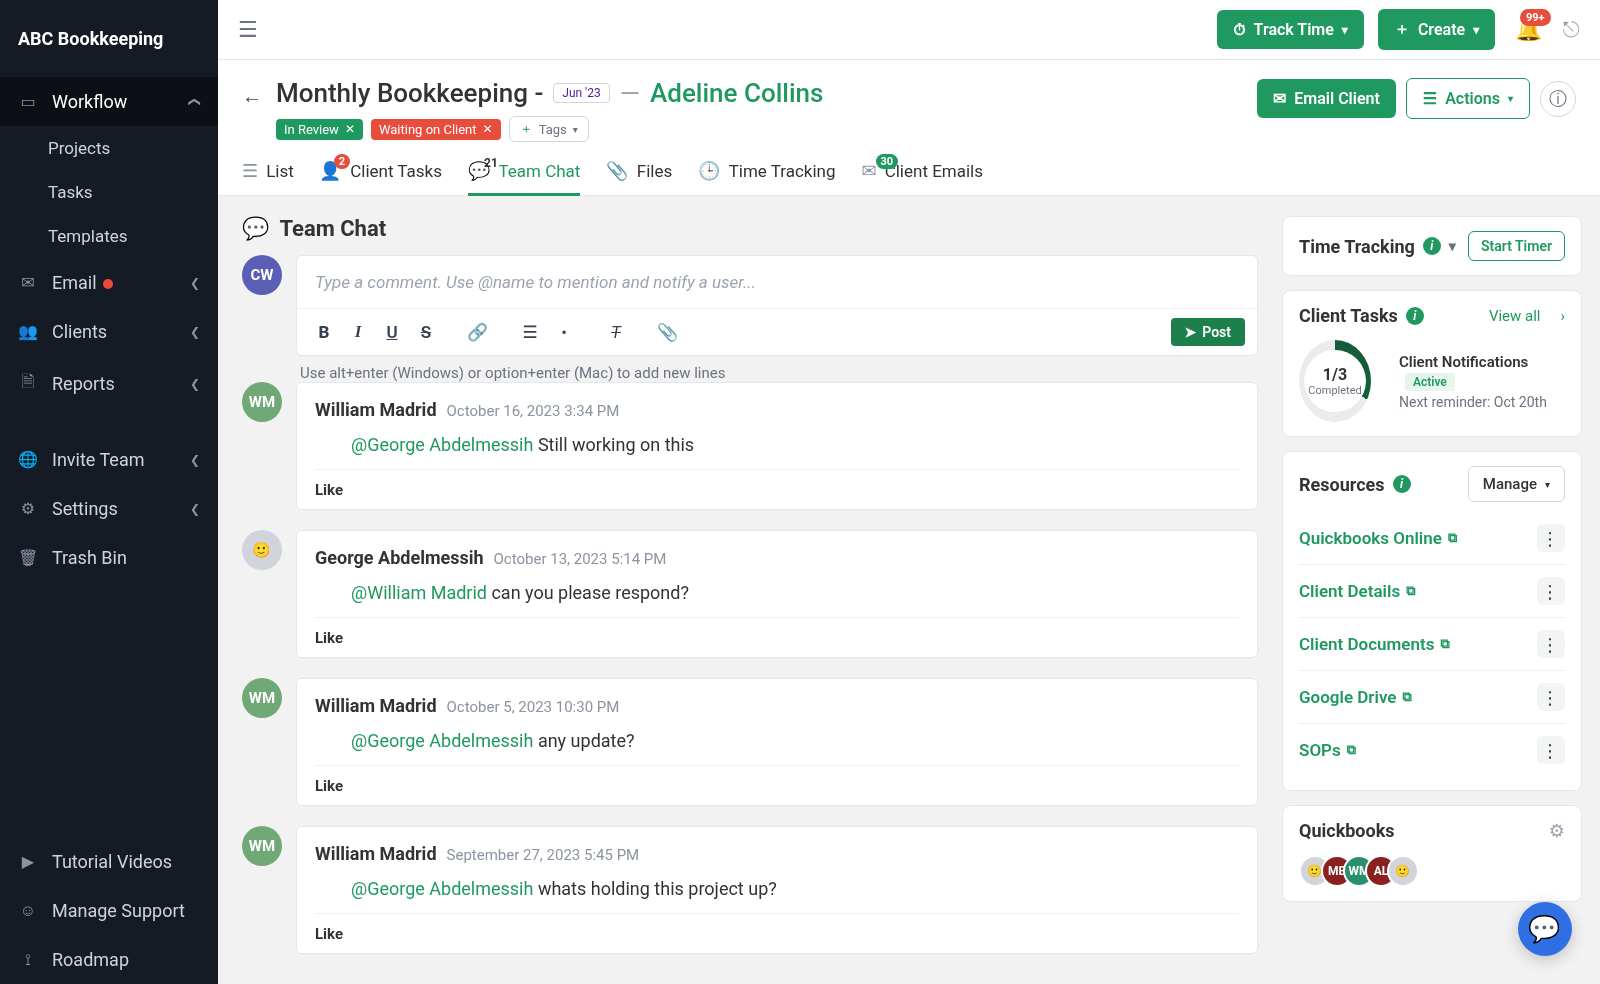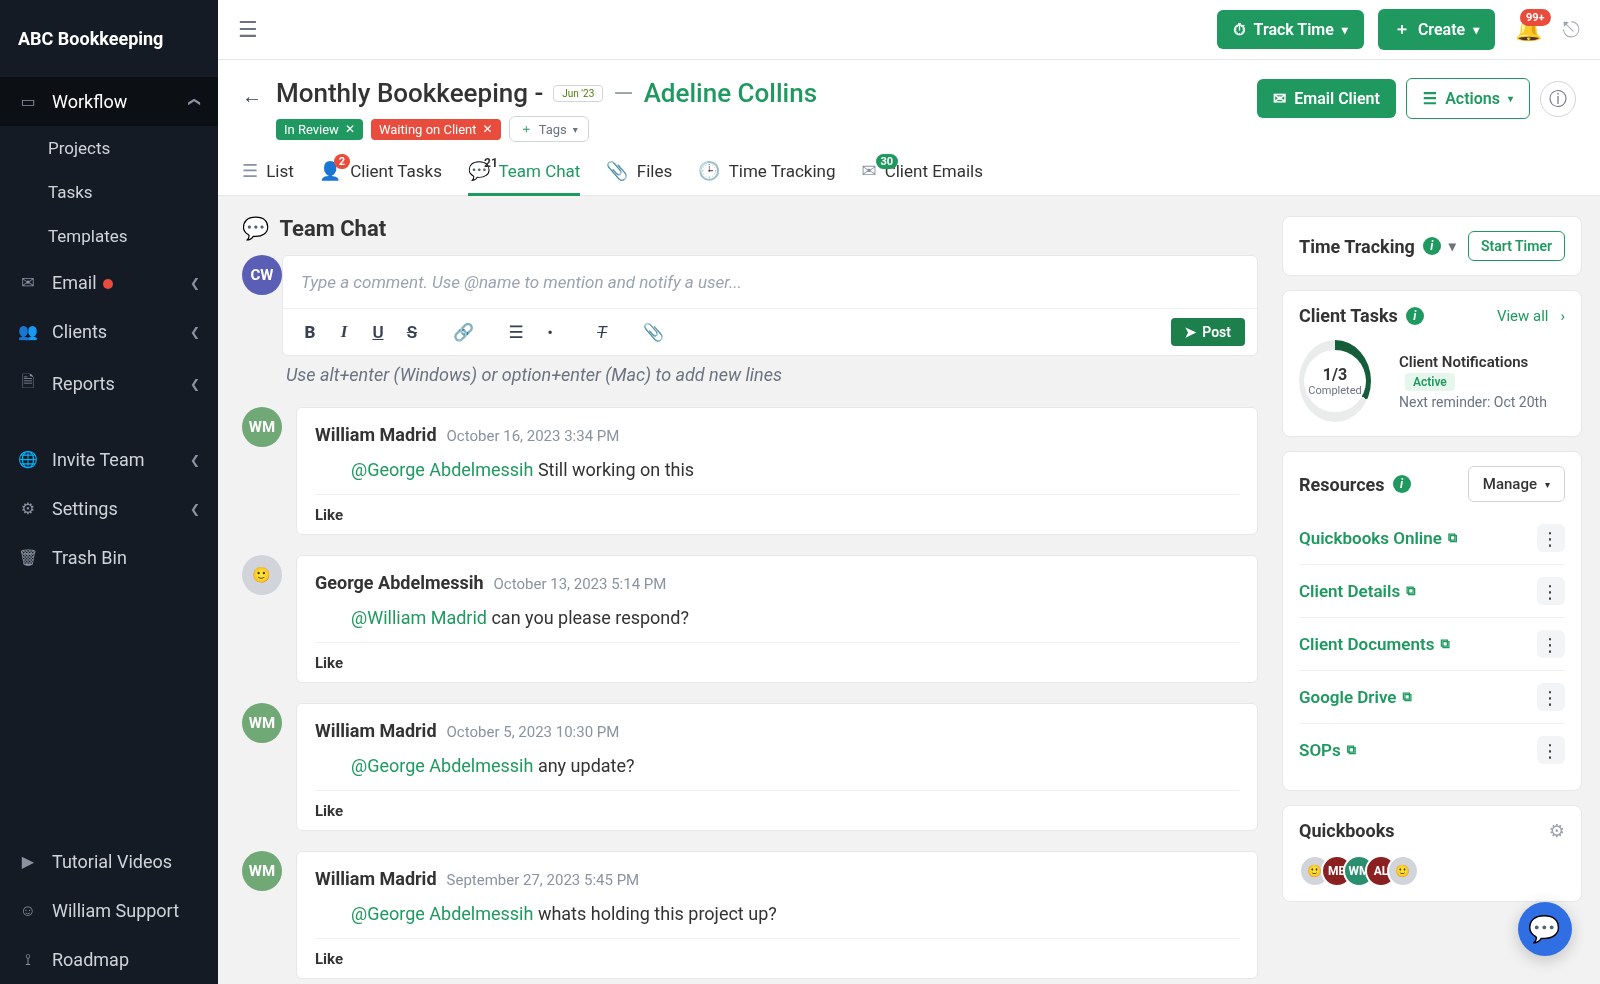--- a/index.html
+++ b/index.html
@@ -30,21 +30,21 @@
 .btn-primary .chev-sm { font-size: 12px; }
 .bell-wrap { position: relative; padding: 0 6px; cursor: pointer; }
 .badge-99 { position: absolute; top: -8px; right: -2px; background: #e74c3c; color: #fff; font-size: 11px; font-weight: 700; border-radius: 10px; padding: 2px 6px; }
 .icon-light { color: #9ca3af; font-size: 22px; }
 
 
 .proj-header { padding: 18px 24px 0 24px; background: #fff; display: flex; align-items: flex-start; gap: 14px; }
 .back-arrow { margin-top: 6px; color: #374151; cursor: pointer; font-size: 20px; }
 .proj-title-wrap { flex: 1; }
 .proj-title-row { display: flex; align-items: center; gap: 10px; font-size: 26px; color: #333; }
-.proj-title-row .month { border: 1px solid #d1d5db; border-radius: 4px; padding: 2px 8px; font-size: 10px; color: #4d7c0f; }
+.proj-title-row .month { border: 1px solid #d1d5db; border-radius: 4px; padding: 2px 8px; font-size: 12px; color: #4c1d95; }
 .proj-title-row .dash { color: #9ca3af; }
 .proj-title-row .client-name { color: #1f9960; font-weight: 500; }
 .proj-tags { display: flex; align-items: center; gap: 8px; margin-top: 8px; flex-wrap: wrap; }
 .tag { border-radius: 4px; padding: 3px 8px; font-size: 13px; color: #fff; display: inline-flex; align-items: center; gap: 6px; }
 .tag .x { font-size: 12px; cursor: pointer; }
 .tag.green { background: #1f9960; }
 .tag.red   { background: #e74c3c; }
 .tag-add { border: 1px solid #d1d5db; color: #6b7280; background: #fff; border-radius: 6px; padding: 3px 10px; font-size: 13px; display: inline-flex; align-items: center; gap: 6px; cursor: pointer; }
 .proj-actions { display: flex; align-items: center; gap: 10px; }
 .btn-outline-green { border: 1px solid #1f9960; color: #1f9960; background: #fff; border-radius: 6px; padding: 10px 16px; font-size: 16px; font-weight: 600; display: inline-flex; align-items: center; gap: 8px; cursor: pointer; }
@@ -63,58 +63,58 @@
 
 .content { display: flex; flex: 1; overflow: auto; background: #f2f2f2; }
 .chat-col { flex: 1; padding: 20px 24px; min-width: 0; }
 .rail { width: 318px; flex-shrink: 0; padding: 20px 18px 20px 0; display: flex; flex-direction: column; gap: 14px; }
 
 
 .section-heading { display: flex; align-items: center; gap: 10px; font-size: 22px; font-weight: 700; color: #333; margin-bottom: 14px; }
 .section-heading .ic { color: #6b7280; }
 
 
-.composer-row { display: flex; align-items: flex-start; margin-bottom: 22px; }
+.composer-row { display: flex; gap: 14px; align-items: flex-start; }
 .avatar { width: 40px; height: 40px; border-radius: 50%; display: flex; align-items: center; justify-content: center; font-weight: 700; color: #fff; flex-shrink: 0; font-size: 15px; }
 .avatar.sm { width: 32px; height: 32px; font-size: 12px; }
 .avatar.purple { background: #5a5fb5; }
 .avatar.green  { background: #70a876; }
 .avatar.img    { background: #d1d5db; overflow:hidden; }
 .avatar.darkred{ background: #8a2020; }
 .avatar.teal   { background: #2a8f6f; }
 .composer { flex: 1; background: #fff; border: 1px solid #e5e7eb; border-radius: 6px; }
 .composer .input { padding: 16px 18px; color: #9ca3af; font-style: italic; font-size: 17px; }
 .composer .toolbar { display: flex; align-items: center; padding: 8px 12px; border-top: 1px solid #f0f0f0; gap: 4px; }
 .ed-btn { width: 30px; height: 30px; display: inline-flex; align-items: center; justify-content: center; color: #374151; cursor: pointer; border-radius: 4px; font-size: 17px; }
 .ed-btn.bold-ic { font-weight: 800; }
 .ed-btn.ital-ic { font-style: italic; font-family: Georgia, serif; font-weight: 600; }
 .ed-btn.under-ic { text-decoration: underline; font-weight: 600; }
 .ed-btn.strike-ic { text-decoration: line-through; font-weight: 600; }
 .ed-sep { width: 14px; }
 .toolbar .spacer { flex: 1; }
 .post-btn { background: #1d7f4b; color: #fff; border: none; border-radius: 4px; padding: 6px 14px; font-size: 14px; font-weight: 600; display: inline-flex; align-items: center; gap: 6px; cursor: pointer; }
-.composer-hint { color: #6b7280; font-size: 18px; padding: 8px 4px 0 4px; font-style: italic; }
+.composer-hint { color: #6b7280; font-size: 15px; padding: 8px 4px 0 4px; }
 
 
 .msg-row { display: flex; gap: 14px; margin-bottom: 20px; align-items: flex-start; }
 .msg-card { flex: 1; background: #fff; border: 1px solid #e5e7eb; border-radius: 6px; padding: 16px 18px 10px 18px; }
 .msg-head { display: flex; align-items: baseline; gap: 10px; margin-bottom: 14px; }
 .msg-head .author { font-weight: 700; font-size: 18px; color: #333; }
 .msg-head .time { color: #8b93a1; font-size: 15px; }
 .msg-body { font-size: 18px; color: #333; margin-bottom: 14px; margin-left: 36px; }
 .msg-body .mention { color: #1f9960; }
 .msg-foot { border-top: 1px solid #f0f0f0; padding-top: 10px; }
 .msg-foot .like { font-weight: 700; color: #333; font-size: 15px; cursor: pointer; }
 
 
 .card { background: #fff; border: 1px solid #e5e7eb; border-radius: 8px; padding: 14px 16px; }
 .card .card-title { font-weight: 700; font-size: 18px; display: flex; align-items: center; gap: 8px; }
 .info-dot { width: 18px; height: 18px; border-radius: 50%; background: #1f9960; color: #fff; font-size: 12px; display: inline-flex; align-items: center; justify-content: center; font-style: italic; font-weight:700;}
 .card-head-row { display: flex; align-items: center; justify-content: space-between; }
-.link-green { color: #1f9960; font-size: 15px; cursor: pointer; display: inline-flex; align-items: center; gap: 12px; }
+.link-green { color: #1f9960; font-size: 15px; cursor: pointer; display: inline-flex; align-items: center; gap: 20px; }
 .start-timer-btn { border: 1px solid #1f9960; color: #1f9960; background: #fff; border-radius: 6px; padding: 6px 12px; font-size: 14px; font-weight: 600; cursor: pointer; }
 .manage-btn { border: 1px solid #d1d5db; color: #333; background: #fff; border-radius: 6px; padding: 8px 14px; font-size: 15px; font-weight: 500; cursor: pointer; display: inline-flex; align-items: center; gap: 8px; }
 
 .taskprogress { display: flex; gap: 28px; align-items: center; margin-top: 14px; }
 .ring { width: 82px; height: 82px; border-radius: 50%; background: conic-gradient(#155c3b 0deg 120deg, #e9eceb 120deg 360deg); display: flex; align-items: center; justify-content: center; }
 .ring .inner { width: 62px; height: 62px; border-radius: 50%; background: #fff; display: flex; flex-direction: column; align-items: center; justify-content: center; }
 .ring .inner .frac { font-weight: 700; font-size: 16px; }
 .ring .inner .lab { font-size: 11px; color: #6b7280; }
 .notif-title { font-weight: 600; font-size: 15px; }
 .badge-active { background: #e7f6ed; color: #1f9960; border-radius: 4px; padding: 2px 8px; font-size: 12px; font-weight: 600; margin-left: 6px; }
@@ -185,21 +185,21 @@
   </div>
 
   <div class="side-spacer"></div>
 
   <div class="side-item">
     <span class="side-icon">▶</span>
     <span class="label">Tutorial Videos</span>
   </div>
   <div class="side-item">
     <span class="side-icon">☺</span>
-    <span class="label">William Support</span>
+    <span class="label">Manage Support</span>
   </div>
   <div class="side-item">
     <span class="side-icon">⟟</span>
     <span class="label">Roadmap</span>
   </div>
 </nav>
 
 <div class="main">
 
   <div class="topbar">

